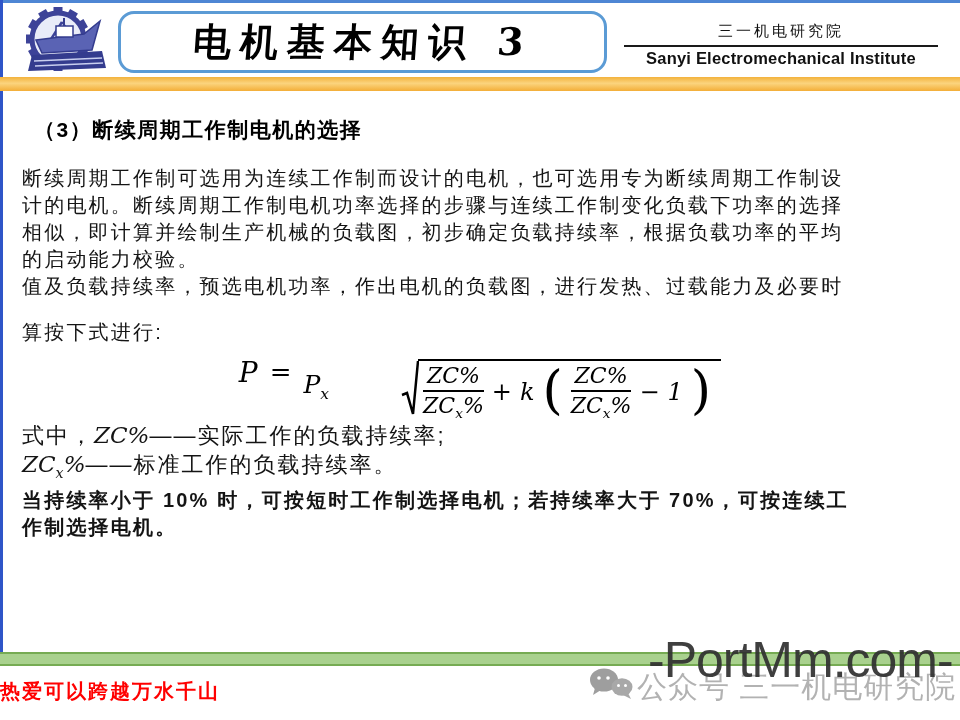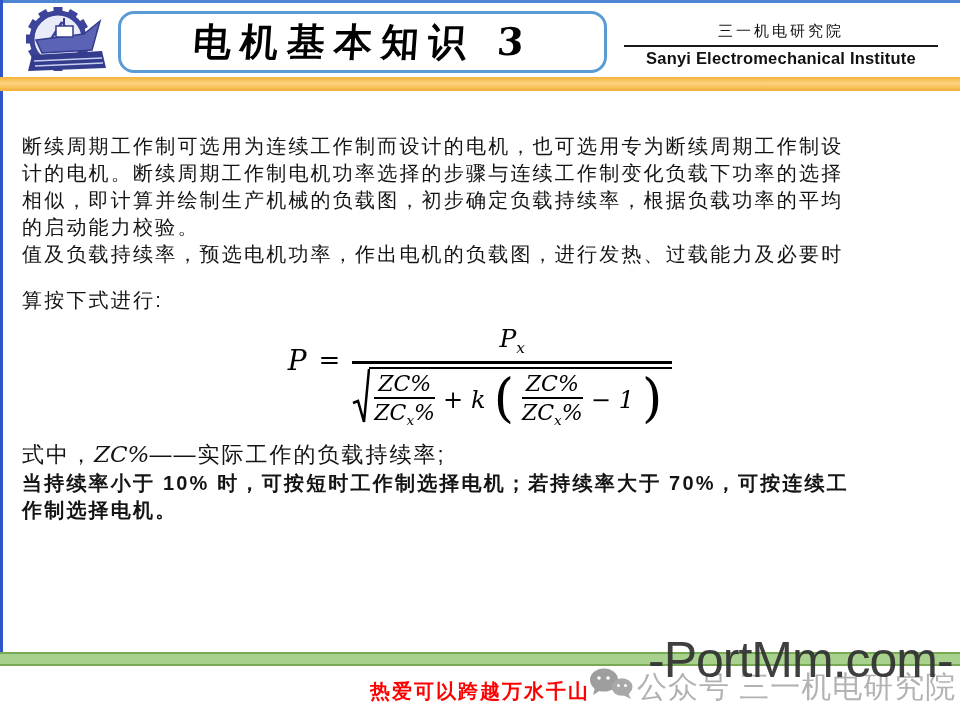--- a/index.html
+++ b/index.html
@@ -29,40 +29,40 @@
   .para{font-size:20px;line-height:27px;letter-spacing:2.2px;color:#141414;}
   .p1{margin-top:21px;}
   .p2{margin-top:19px;}
   .p3{font-weight:bold;}
 
   
   .formula{display:flex;justify-content:center;align-items:center;margin-top:10px;
            font-family:"DejaVu Serif",serif;font-style:italic;color:#000;}
   .f-lhs{font-size:28px;transform:translateY(-16px);}
   .f-eq{font-size:26px;margin:0 12px;font-style:normal;transform:translateY(-16px);}
-  .f-frac{display:flex;flex-direction:column;align-items:center;}
+  .f-frac{display:flex;flex-direction:row;align-items:center;gap:36px;}
   .f-num{font-size:25px;padding-bottom:4px;}
   .f-num sub,.sfrac sub,.math sub{font-size:0.62em;font-style:italic;}
   .f-bar{height:2.5px;background:#000;width:100%;}
   .f-den{display:flex;align-items:flex-start;padding-top:3px;}
   .f-rad{flex:0 0 auto;margin-right:-1px;}
   .f-root{border-top:2.5px solid #000;display:flex;align-items:center;gap:8px;padding:3px 10px 0 5px;}
   .sfrac{display:inline-flex;flex-direction:column;align-items:center;font-size:22px;line-height:1.08;}
   .sfrac .sbar{height:2px;background:#000;width:100%;margin:2px 0;}
   .f-op{font-size:24px;}
   .f-paren{font-size:52px;line-height:50px;font-style:normal;font-weight:400;transform:translateY(-2px);}
 
   
-  .where{font-size:22px;line-height:28.5px;letter-spacing:2px;margin-top:12px;color:#141414;}
+  .where{font-size:22px;line-height:28.5px;letter-spacing:2px;color:#141414;}
   .math{font-family:"DejaVu Serif",serif;font-style:italic;letter-spacing:0;font-size:23px;}
 
   
   .green-band{position:absolute;top:652px;left:0;width:960px;height:14px;background:#A9D18E;
               border-top:2px solid #76AB53;border-bottom:2px solid #76AB53;box-sizing:border-box;}
-  .slogan{position:absolute;top:678px;left:0;width:960px;text-align:center;font-size:20px;
+  .slogan{position:absolute;top:678px;left:0;width:888px;text-align:left;font-size:20px;
           font-weight:700;color:#FF0000;letter-spacing:2px;}
   .wm-icon{position:absolute;left:588px;top:667px;width:46px;height:34px;}
   .wm-gray{position:absolute;left:637px;top:667px;font-size:30px;color:#b2b2b2;letter-spacing:1px;
            white-space:nowrap;}
   .wm-main{position:absolute;left:648px;top:631px;font-size:50px;color:rgba(48,48,48,0.93);
            letter-spacing:-1px;white-space:nowrap;}
 </style>
 </head>
 <body>
 
@@ -109,20 +109,21 @@
   <div class="org">
     <div class="org-cn">三一机电研究院</div>
     <div class="org-divider"></div>
     <div class="org-en">Sanyi Electromechanical Institute</div>
   </div>
 
   <div class="gold-band"></div>
 
   <div class="content">
 
+    <div class="heading">（3）断续周期工作制电机的选择</div>
 
     <div class="para p1">
       <div>断续周期工作制可选用为连续工作制而设计的电机，也可选用专为断续周期工作制设</div>
       <div>计的电机。断续周期工作制电机功率选择的步骤与连续工作制变化负载下功率的选择</div>
       <div>相似，即计算并绘制生产机械的负载图，初步确定负载持续率，根据负载功率的平均</div>
       <div>的启动能力校验。</div>
       <div>值及负载持续率，预选电机功率，作出电机的负载图，进行发热、过载能力及必要时</div>
     </div>
 
     <div class="para p2">
@@ -158,20 +159,23 @@
             <span class="f-paren">)</span>
           </div>
         </div>
       </div>
     </div>
 
     <div class="where">
       <div>
         <span>式中，</span><span class="math">ZC%</span><span>——实际工作的负载持续率;</span>
       </div>
+      <div>
+        <span class="math"><span>ZC</span><sub>x</sub><span>%</span></span><span>——标准工作的负载持续率。</span>
+      </div>
     </div>
 
     <div class="para p3">
       <div>当持续率小于 10% 时，可按短时工作制选择电机；若持续率大于 70%，可按连续工</div>
       <div>作制选择电机。</div>
     </div>
 
   </div>
 
   <div class="green-band"></div>

